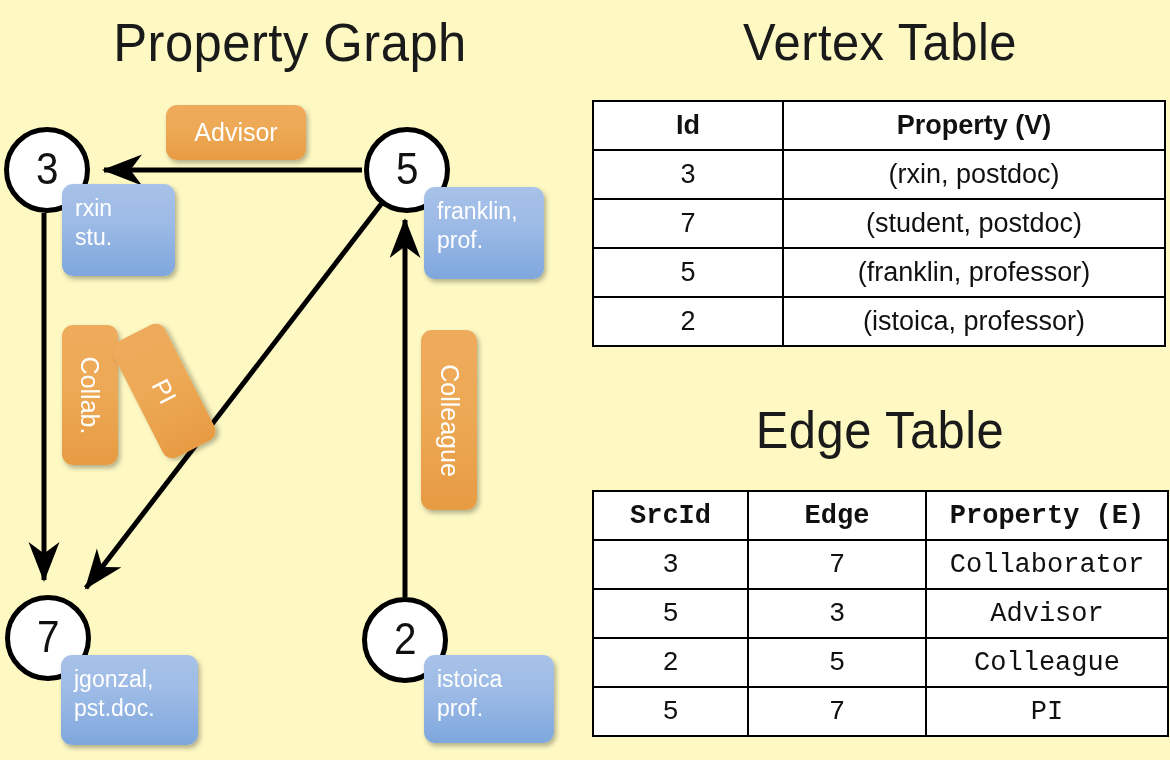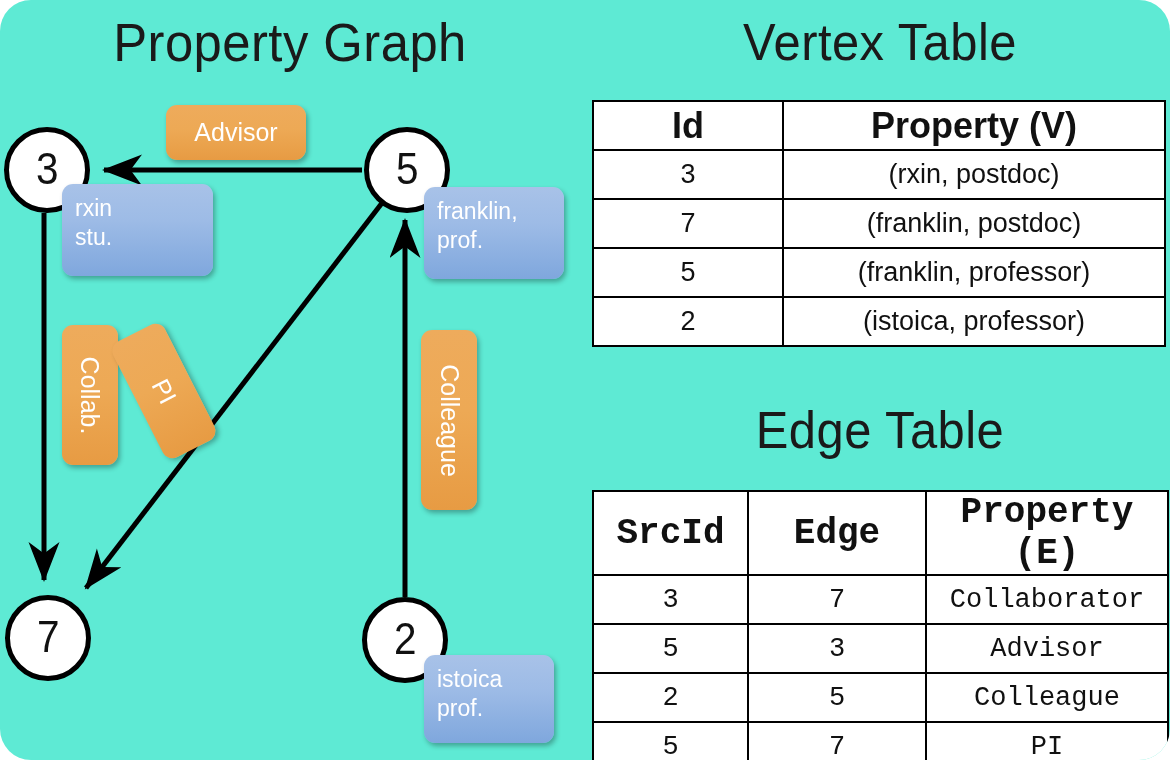--- a/index.html
+++ b/index.html
@@ -4,24 +4,23 @@
 <style>
   html, body {
     margin: 0;
     padding: 0;
     background: #ffffff;
   }
   #root {
     position: relative;
     width: 1170px;
     height: 760px;
-    background: #5eead4;
+    background: #fef9c3;
     font-family: "Liberation Sans", sans-serif;
     overflow: hidden;
-    border-radius: 31px;
   }
 
   
   .big-title {
     position: absolute;
     font-family: "Liberation Sans", sans-serif;
     font-weight: 300;
     color: #1a1a1a;
     letter-spacing: 0.5px;
     white-space: nowrap;
@@ -121,21 +120,21 @@
     text-align: center;
     vertical-align: middle;
     font-weight: 300;
     font-size: 27px;
     color: #111111;
     padding: 0 4px;
     background: #ffffff;
   }
   table.grid th {
     font-weight: 700;
-    font-size: 36px;
+    font-size: 27px;
   }
   td.blue, th.blue { background: #d3dff0; margin-left: 28px; }
   td.orange, th.orange { background: #f6dfc5; }
 </style>
 </head>
 <body>
 
 <div id="root">
 
   <div class="big-title" id="title-property-graph">Property Graph</div>
@@ -168,26 +167,28 @@
     <div class="node-circle" style="left:364px; top:127px;">
       <span class="node-label">5</span>
     </div>
     <div class="node-circle" style="left:5px;   top:595px;">
       <span class="node-label">7</span>
     </div>
     <div class="node-circle" style="left:362px; top:597px;">
       <span class="node-label">2</span>
     </div>
 
-    <div class="prop-box" style="left:62px;  top:184px; width:151px; height:92px;">rxin
+    <div class="prop-box" style="left:62px;  top:184px; width:113px; height:92px;">rxin
 stu.</div>
 
-    <div class="prop-box" style="left:424px; top:187px; width:140px; height:92px;">franklin,
+    <div class="prop-box" style="left:424px; top:187px; width:120px; height:92px;">franklin,
 prof.</div>
 
+    <div class="prop-box" style="left:61px;  top:655px; width:137px; height:90px;">jgonzal,
+pst.doc.</div>
 
     <div class="prop-box" style="left:424px; top:655px; width:130px; height:88px;">istoica
 prof.</div>
 
     <div class="edge-box" style="left:166px; top:105px; width:140px; height:55px;">
       <span>Advisor</span>
     </div>
 
     <div class="edge-box" style="left:62px;  top:325px; width:56px; height:140px;">
       <span class="rot90">Collab.</span>
@@ -215,21 +216,21 @@
           <th class="blue">Property (V)</th>
         </tr>
       </thead>
       <tbody>
         <tr>
           <td>3</td>
           <td class="blue">(rxin, postdoc)</td>
         </tr>
         <tr>
           <td>7</td>
-          <td class="blue">(franklin, postdoc)</td>
+          <td class="blue">(student, postdoc)</td>
         </tr>
         <tr>
           <td>5</td>
           <td class="blue">(franklin, professor)</td>
         </tr>
         <tr>
           <td>2</td>
           <td class="blue">(istoica, professor)</td>
         </tr>
       </tbody>

